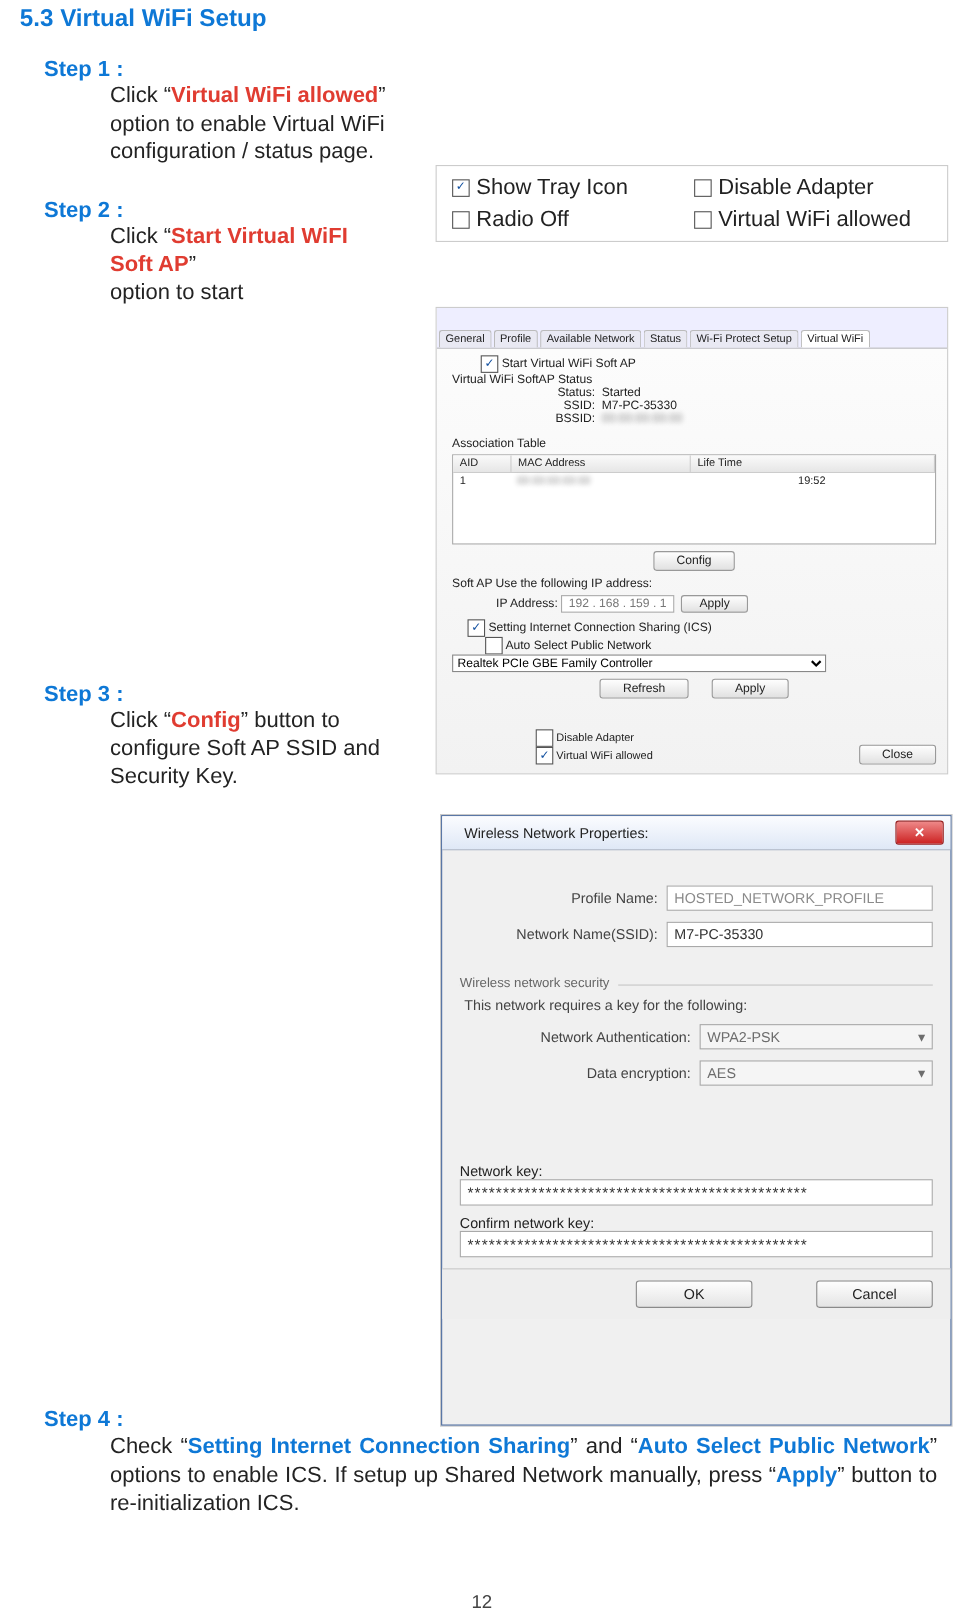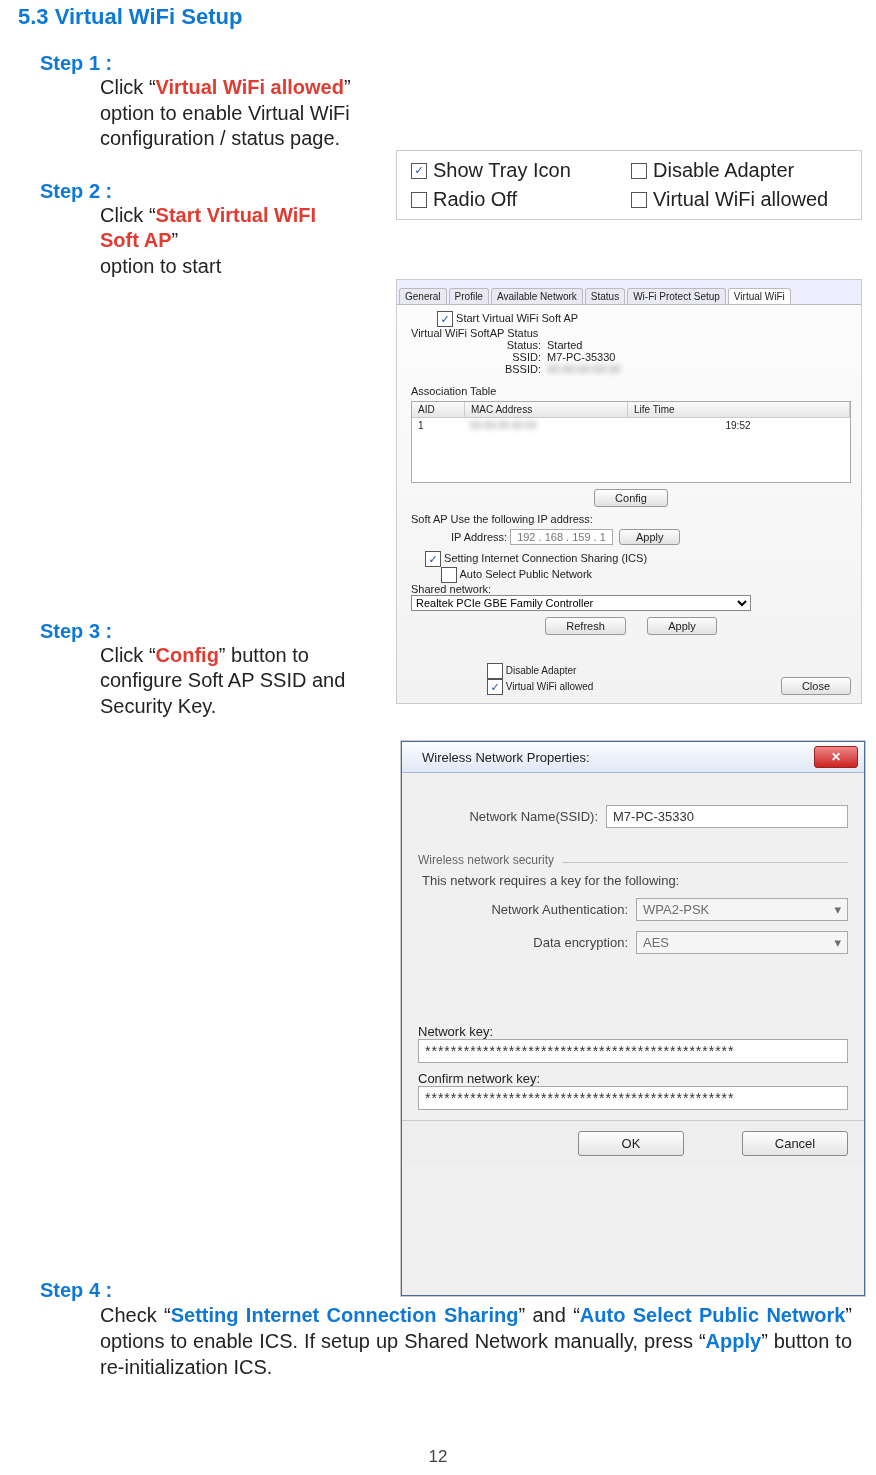--- a/index.html
+++ b/index.html
@@ -89,21 +89,21 @@
   
   .fig2{
     left:378px; top:227px; width:466px; height:425px;
     font-family:Tahoma,Arial,sans-serif;
     font-size:11px;
     color:#222;
     background:linear-gradient(#fdfdfd,#f2f2f2);
     overflow:hidden;
   }
   .fig2 .tabs{
-    display:flex;gap:2px;padding:8px 2px 0 2px;
+    display:flex;gap:2px;padding:20px 2px 0 2px;
     background:#eef;border-bottom:1px solid #bbb;font-size:10px;
   }
   .fig2 .tab{
     padding:2px 5px;border:1px solid #bbb;border-bottom:none;
     background:#e9e9f3;border-radius:3px 3px 0 0;white-space:nowrap;
   }
   .fig2 .tab.active{background:#fff;}
   .fig2 .pane{padding:6px 10px 6px 14px;}
   .fig2 .lbl{display:inline-block;width:70px;text-align:right;margin-right:6px;}
   .fig2 .blur{color:transparent;text-shadow:0 0 5px #888;}
@@ -266,21 +266,20 @@
         &nbsp;<span class="btn" style="padding:1px 16px">Apply</span>
       </div>
       <div style="margin-left:14px">
         <span class="chk checked" style="vertical-align:middle"></span>
         <span>Setting Internet Connection Sharing (ICS)</span>
       </div>
       <div style="margin-left:30px">
         <span class="chk" style="vertical-align:middle"></span>
         <span>Auto Select Public Network</span>
       </div>
-      <div>Shared network:</div>
       <select class="fake">
         <option>Realtek PCIe GBE Family Controller</option>
       </select>
       <div style="text-align:center;margin-top:6px">
         <span class="btn">Refresh</span>
         &nbsp;&nbsp;&nbsp;&nbsp;&nbsp;
         <span class="btn">Apply</span>
       </div>
     </div>
     <div style="position:absolute;left:90px;bottom:8px;font-size:10px">
@@ -293,20 +292,24 @@
   </div>
 
   <div class="fig fig3">
     <div class="titlebar">
       <span>Wireless Network Properties:</span>
       <span class="closebtn">✕</span>
     </div>
     <div class="pane3">
       <div style="height:14px"></div>
       <div class="frow">
+        <div class="flab">Profile Name:</div>
+        <input type="text" readonly="" value="HOSTED_NETWORK_PROFILE" style="">
+      </div>
+      <div class="frow">
         <div class="flab">Network Name(SSID):</div>
         <input type="text" style="color: rgb(51, 51, 51);" value="M7-PC-35330">
       </div>
 
       <div style="height:18px"></div>
       <div class="grpline">
           <span class="grplabel">Wireless network security</span>
         </div>
       <div style="margin:10px 0 10px 4px;color:#444">This network requires a key for the following:</div>
 

